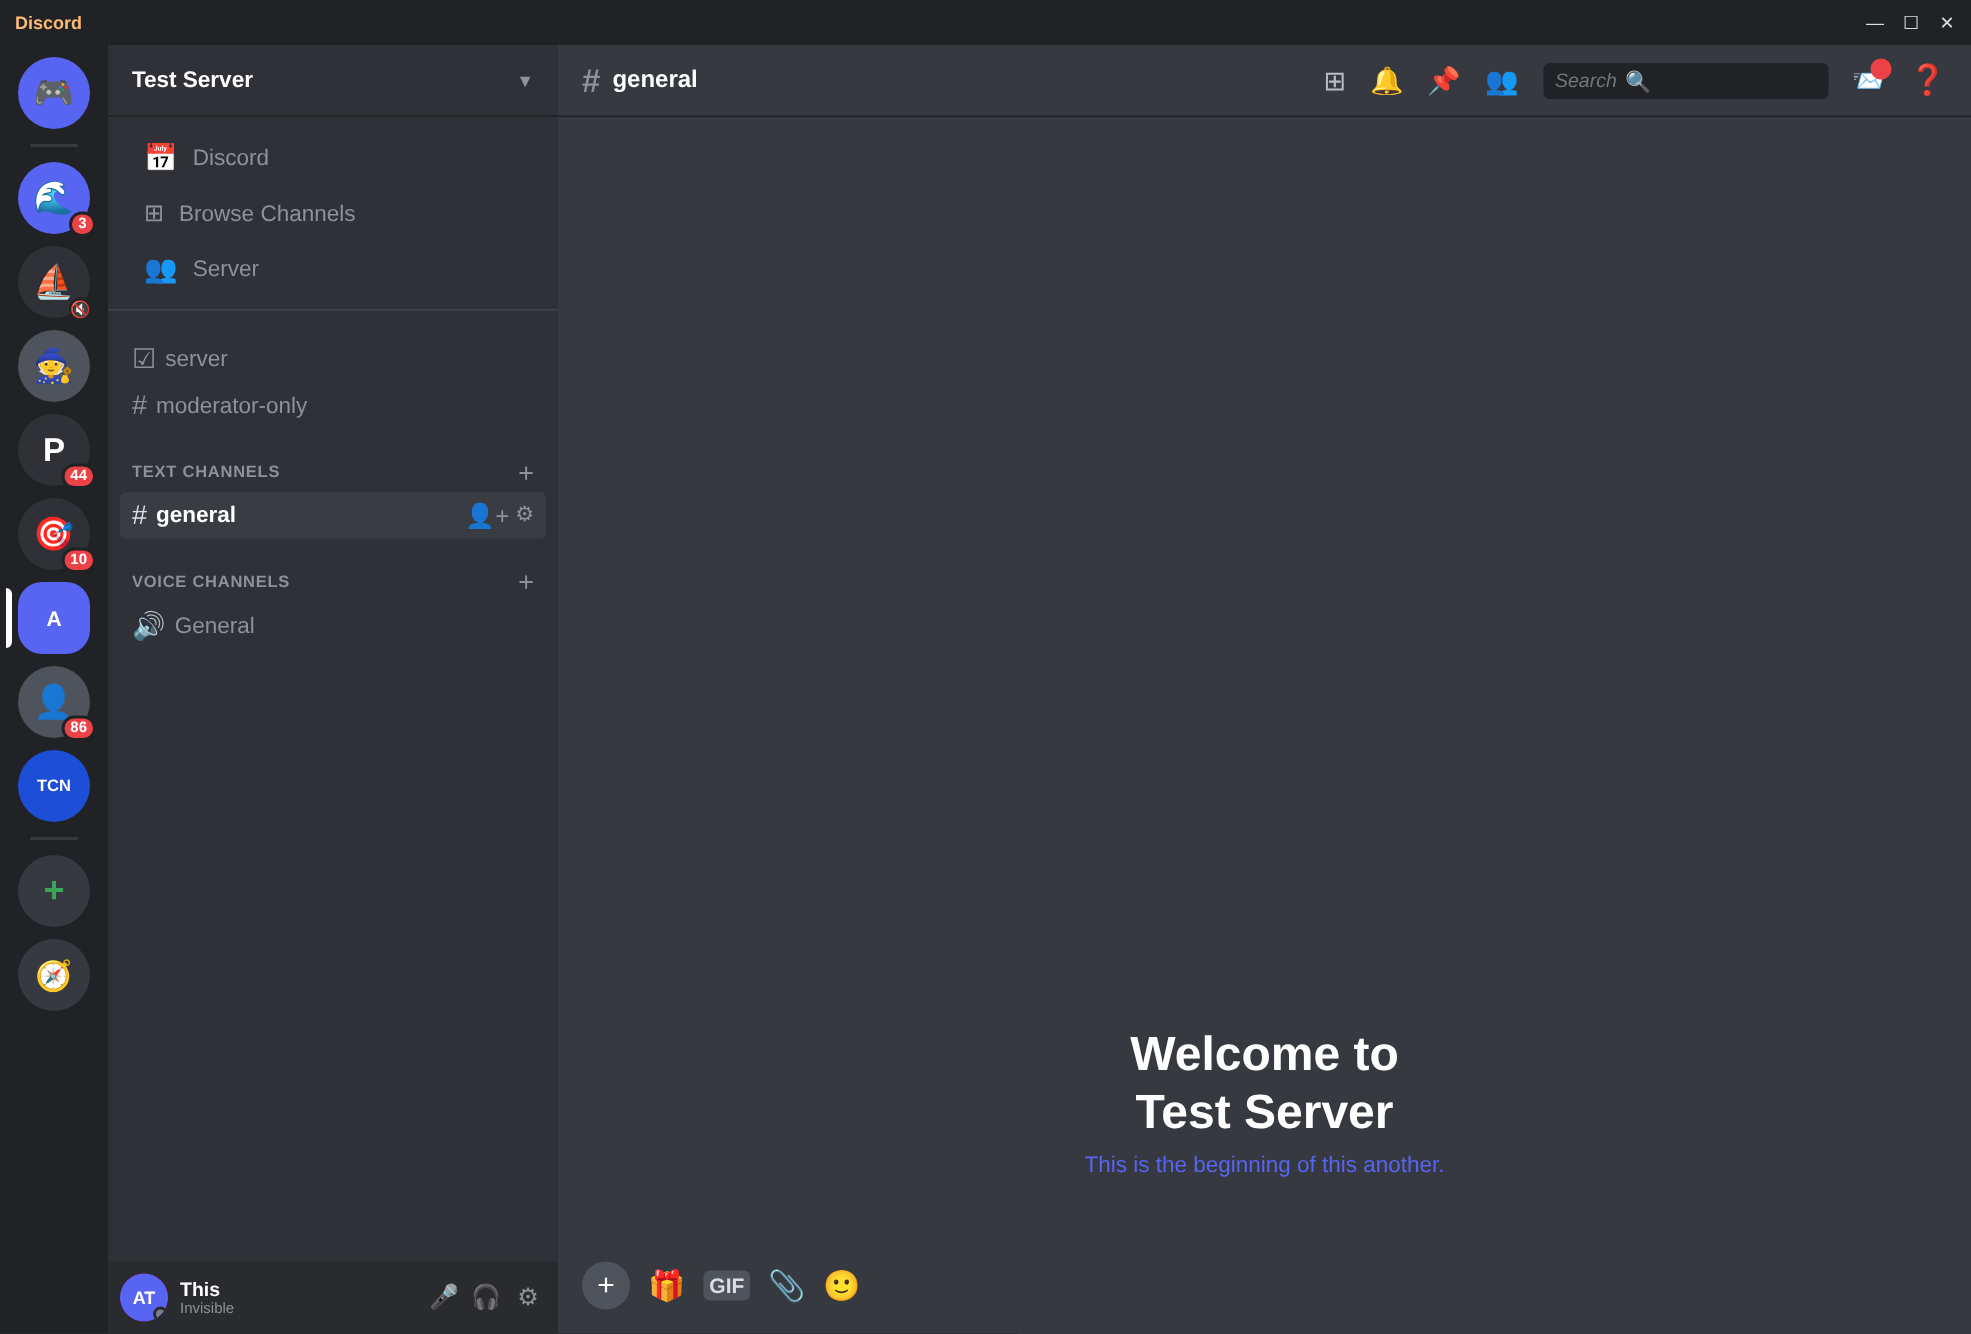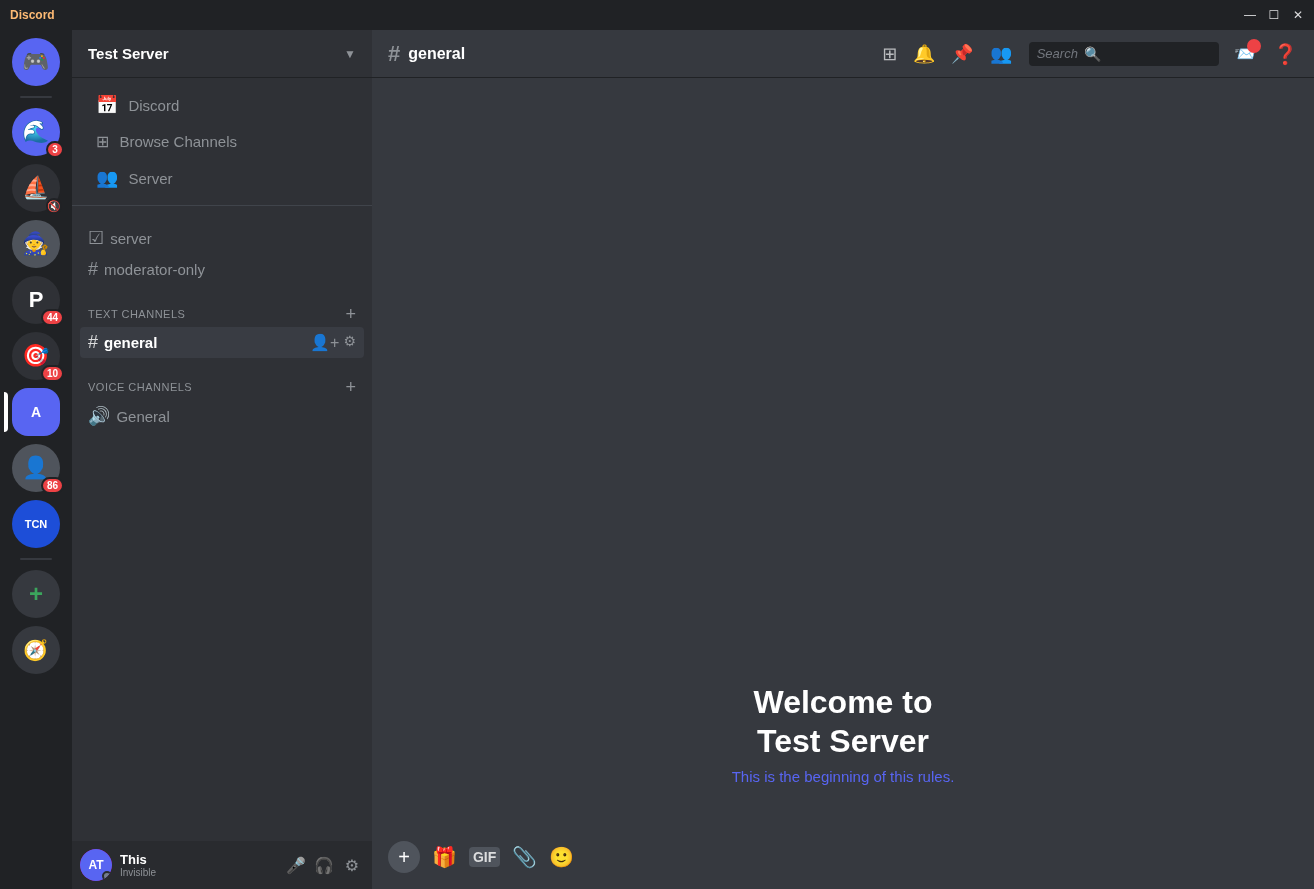--- a/index.html
+++ b/index.html
@@ -60,21 +60,21 @@
       border-radius: 4px; margin: 0 8px;
     }
     .sidebar-nav-item .nav-icon { font-size: 18px; color: #8e9297; }
 
     .channel-section { padding: 16px 8px 4px; }
     .channel-section-header {
       display: flex; align-items: center; justify-content: space-between;
       padding: 0 8px; margin-bottom: 4px;
     }
     .channel-section-label {
-      font-size: 11px; font-weight: 400; color: #8e9297;
+      font-size: 11px; font-weight: 700; color: #8e9297;
       text-transform: uppercase; letter-spacing: 0.5px; cursor: pointer;
     }
     .channel-section-add {
       color: #8e9297; cursor: pointer; font-size: 18px; line-height: 1;
     }
     .channel-item {
       display: flex; align-items: center; gap: 6px;
       padding: 5px 8px; border-radius: 4px; cursor: pointer; color: #8e9297;
       font-size: 15px; position: relative;
     }
@@ -324,21 +324,21 @@
         </span>
         <span class="header-icon" title="Help">❓</span>
       </div>
     </div>
 
     <div class="message-area">
       <div class="welcome-section">
         <div class="welcome-title">
           <span>Welcome to<br>Test Server</span>
         </div>
-        <div class="welcome-subtitle">This is the beginning of this rules.</div>
+        <div class="welcome-subtitle">This is the beginning of this another.</div>
       </div>
     </div>
 
     <div class="message-input-area">
       <div class="input-add-btn">+</div>
       <div class="input-actions">
         <span class="input-action-btn" title="Gift">🎁</span>
         <span class="input-action-btn" title="GIF" style="font-size:14px; font-weight:700; background:#4f545c; padding:2px 4px; border-radius:4px; color:#dcddde;">GIF</span>
         <span class="input-action-btn" title="Sticker">📎</span>
         <span class="input-action-btn" title="Emoji">🙂</span>

